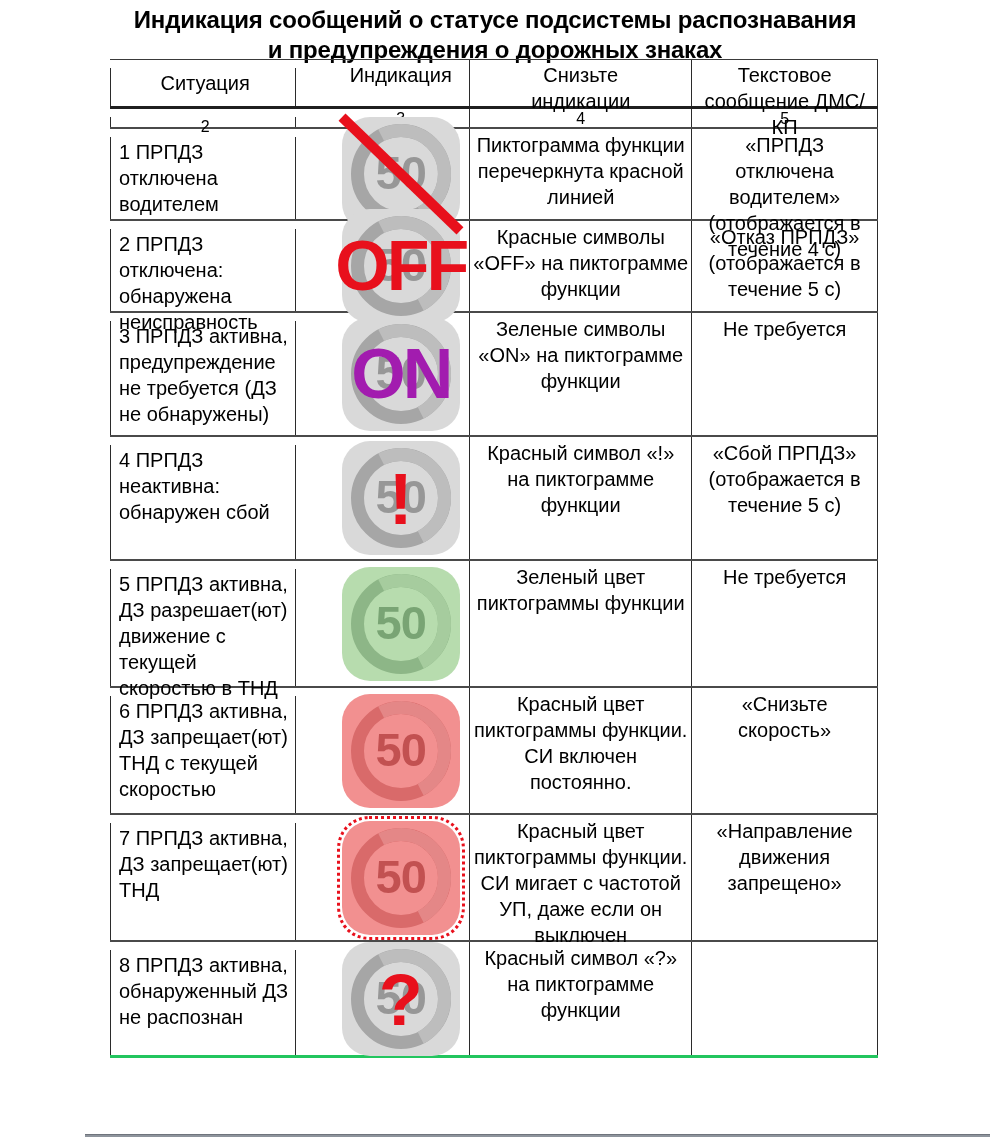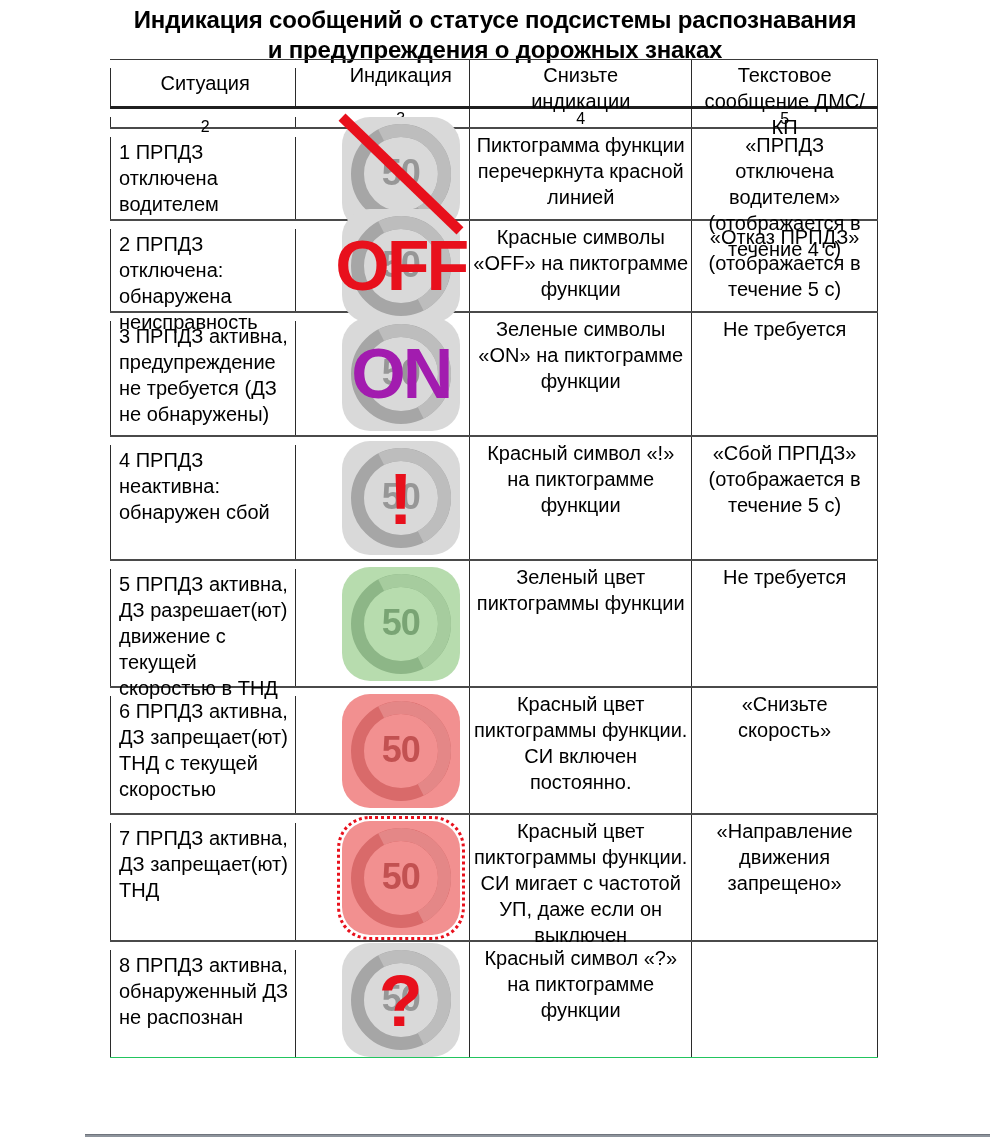--- a/index.html
+++ b/index.html
@@ -9,21 +9,21 @@
   .title { position:absolute; top:5px; left:0; width:990px; text-align:center;
            font-size:24px; font-weight:bold; line-height:30px; color:#000; letter-spacing:-0.2px; }
 
   .tbl { position:absolute; left:110px; top:59px; width:768px; border-top:1px solid #3a3a3a; }
   .row { display:flex; width:768px; border-bottom:2px solid #4a4a4a; }
   .row.hdr  { height:49px; border-bottom:3px solid #1f1f1f; }
   .row.nums { height:20px; }
   .row.r1,.row.r2 { height:92px; }
   .row.r3,.row.r4 { height:124px; }
   .row.r5,.row.r6,.row.r7 { height:127px; }
-  .row.r8 { height:116px; border-bottom:1px solid #22c55e; }
+  .row.r8 { height:116px; border-bottom:3px solid #22c55e; }
 
   .cell { border-right:1px solid #2b2b2b; font-size:20px; line-height:26px; color:#000;
           white-space:pre-line; overflow:visible; }
   .cell.c1 { width:195px; border-left:1px solid #2b2b2b; text-align:left;  padding:2px 4px 0 8px;margin-top:8px; }
   .cell.c2 { width:145px; display:flex; align-items:center; justify-content:center; padding:0;margin-left:36px; }
   .cell.c3 { width:233px; text-align:center; padding:3px 2px 0; }
   .cell.c4 { width:195px; text-align:center; padding:3px 2px 0; }
   .hdr .cell, .nums .cell { display:flex; align-items:flex-start; justify-content:center; text-align:center; }
   .hdr .cell { padding-top:2px; }
   .nums .cell { font-size:16px; line-height:17px; padding-top:1px; }
@@ -37,21 +37,21 @@
           border-radius:50%; border:13px solid; }
   .sign-gray  .ring { border-color:#a6a6a6; }
   .sign-green .ring { border-color:#8db687; }
   .sign-red   .ring { border-color:#d96a6a; }
   .ring::after { content:""; position:absolute; left:-13px; top:-13px; width:74px; height:74px;
           border-radius:50%; border:13px solid transparent; transform:rotate(18deg); }
   .sign-gray  .ring::after { border-top-color:#bdbdbd; border-right-color:#bdbdbd; }
   .sign-green .ring::after { border-top-color:#a6cc9e; border-right-color:#a6cc9e; }
   .sign-red   .ring::after { border-top-color:#e48787; border-right-color:#e48787; }
   .num { position:absolute; left:0; top:50%; width:118px; transform:translateY(-52%);
-         text-align:center; font-weight:bold; font-size:36px; letter-spacing:-1px; white-space:normal; }
+         text-align:center; font-weight:bold; font-size:47px; letter-spacing:-1px; white-space:normal; }
   .sign-gray  .num { color:#979797; }
   .sign-green .num { color:#79a474; }
   .sign-red   .num { color:#c25151; }
 
   .slash { position:absolute; left:50%; top:50%; width:164px; height:10px; margin:-5px 0 0 -82px;
            background:#e8101c; transform:rotate(44deg); z-index:3; }
   .ov { position:absolute; left:50%; top:50%; transform:translate(-50%,-50%); z-index:3;
         font-weight:bold; white-space:nowrap; }
   .ov-off { font-size:70px; letter-spacing:-3px; color:#e8101c; }
   .ov-on  { font-size:70px; letter-spacing:-3px; color:#a21caf; }

